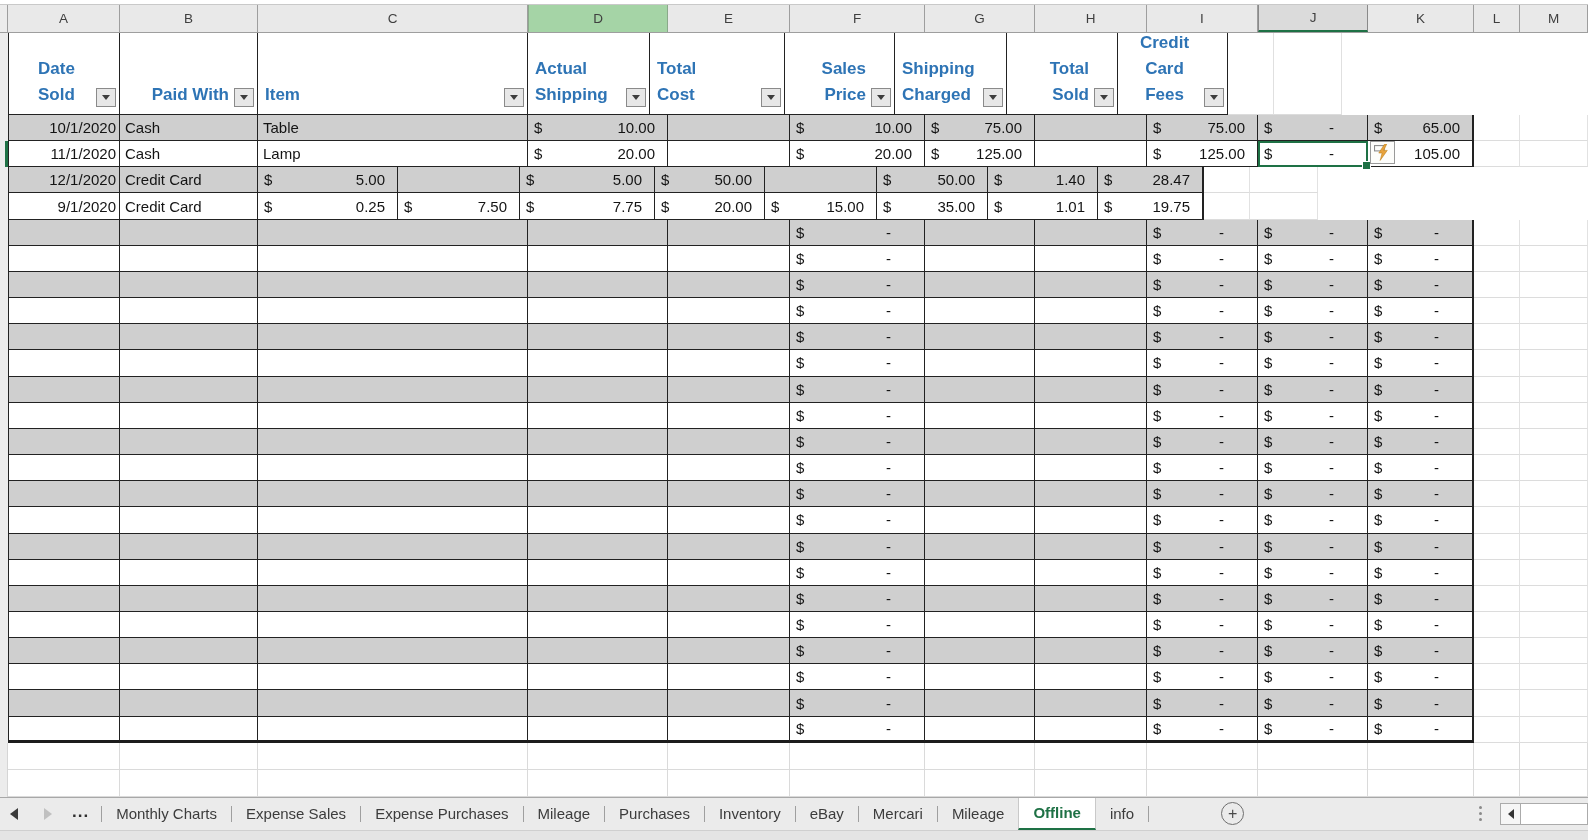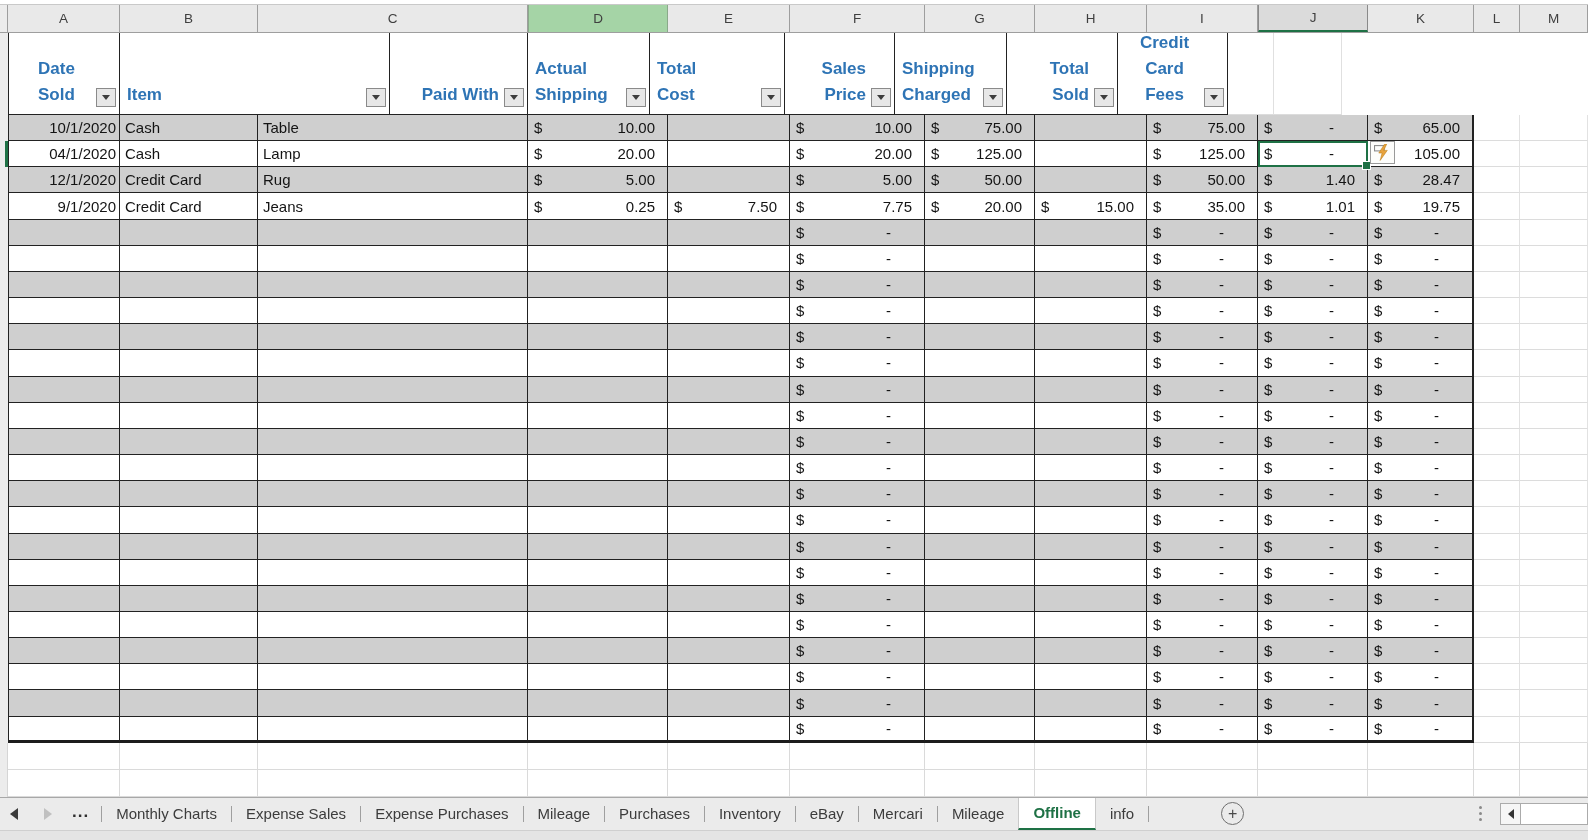--- a/index.html
+++ b/index.html
@@ -112,22 +112,22 @@
     <div class="letter-cell" style="width: 106px;">K</div>
     <div class="letter-cell" style="width: 46px;">L</div>
     <div class="letter-cell" style="width: 68px;">M</div>
   </div>
 
 <div id="grid">
     <div class="grid-row hrow">
       <div class="row-sliver"></div>
       <div class="hcell al-indent first" style="width: 112px;"><span class="hlabel">Date
 Sold</span><div class="filter-btn"><span class="filter-caret"></span></div></div>
+      <div class="hcell al-right" style="width: 138px;"><span class="hlabel">Paid With</span><div class="filter-btn"><span class="filter-caret"></span></div></div>
       <div class="hcell al-left" style="width: 270px;"><span class="hlabel">Item</span><div class="filter-btn"><span class="filter-caret"></span></div></div>
-      <div class="hcell al-right" style="width: 138px;"><span class="hlabel">Paid With</span><div class="filter-btn"><span class="filter-caret"></span></div></div>
       <div class="hcell al-left" style="width: 122px;"><span class="hlabel">Actual
 Shipping</span><div class="filter-btn"><span class="filter-caret"></span></div></div>
       <div class="hcell al-left" style="width: 135px;"><span class="hlabel">Total
 Cost</span><div class="filter-btn"><span class="filter-caret"></span></div></div>
       <div class="hcell al-right" style="width: 110px;"><span class="hlabel">Sales
 Price</span><div class="filter-btn"><span class="filter-caret"></span></div></div>
       <div class="hcell al-left" style="width: 112px;"><span class="hlabel">Shipping
 Charged</span><div class="filter-btn"><span class="filter-caret"></span></div></div>
       <div class="hcell al-right" style="width: 111px;"><span class="hlabel">Total
 Sold</span><div class="filter-btn"><span class="filter-caret"></span></div></div>
@@ -173,21 +173,21 @@
       <div class="cell lastcol money" style="width: 106px;">
         <span>$</span>
         <span class="val">65.00</span>
       </div>
       <div class="outside-cell" style="width: 46px;"></div>
       <div class="outside-cell" style="width: 68px;"></div>
     </div>
     <div class="grid-row" style="height: 26.1667px;">
       <div class="row-sliver active-row"></div>
       <div class="cell first date" style="width: 112px;">
-        <span>04/1/2020</span>
+        <span>11/1/2020</span>
       </div>
       <div class="cell text" style="width: 138px;">
         <span>Cash</span>
       </div>
       <div class="cell text" style="width: 270px;">
         <span>Lamp</span>
       </div>
       <div class="cell money" style="width: 140px;">
         <span>$</span>
         <span class="val">20.00</span>
@@ -225,23 +225,20 @@
       <div class="outside-cell" style="width: 68px;"></div>
     </div>
     <div class="grid-row gray" style="height: 26.1667px;">
       <div class="row-sliver"></div>
       <div class="cell first date" style="width: 112px;">
         <span>12/1/2020</span>
       </div>
       <div class="cell text" style="width: 138px;">
         <span>Credit Card</span>
       </div>
-      <div class="cell text" style="width: 270px;">
-        <span>Rug</span>
-      </div>
       <div class="cell money" style="width: 140px;">
         <span>$</span>
         <span class="val">5.00</span>
       </div>
       <div class="cell text" style="width: 122px;"></div>
       <div class="cell money" style="width: 135px;">
         <span>$</span>
         <span class="val">5.00</span>
       </div>
       <div class="cell money" style="width: 110px;">
@@ -264,23 +261,20 @@
       <div class="outside-cell" style="width: 46px;"></div>
       <div class="outside-cell" style="width: 68px;"></div>
     </div>
     <div class="grid-row" style="height: 26.1667px;">
       <div class="row-sliver"></div>
       <div class="cell first date" style="width: 112px;">
         <span>9/1/2020</span>
       </div>
       <div class="cell text" style="width: 138px;">
         <span>Credit Card</span>
-      </div>
-      <div class="cell text" style="width: 270px;">
-        <span>Jeans</span>
       </div>
       <div class="cell money" style="width: 140px;">
         <span>$</span>
         <span class="val">0.25</span>
       </div>
       <div class="cell money" style="width: 122px;">
         <span>$</span>
         <span class="val">7.50</span>
       </div>
       <div class="cell money" style="width: 135px;">

